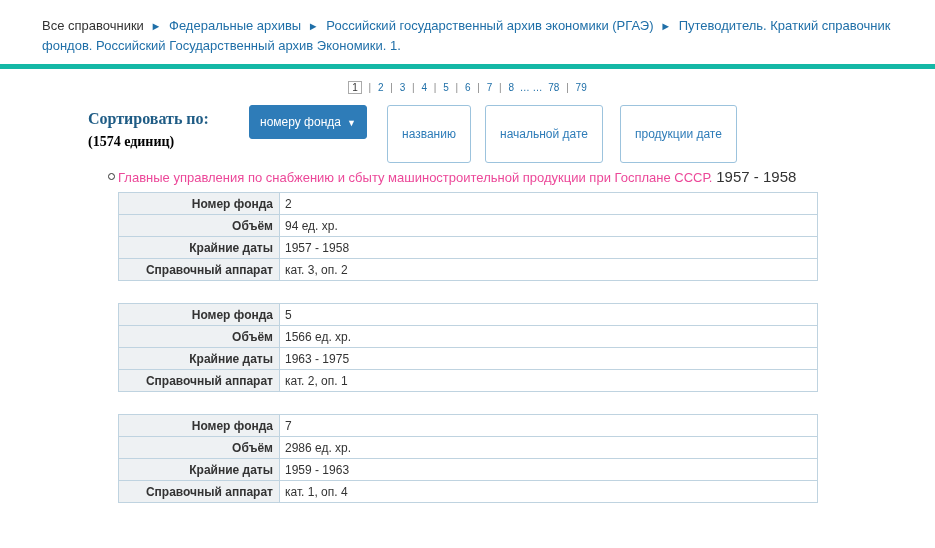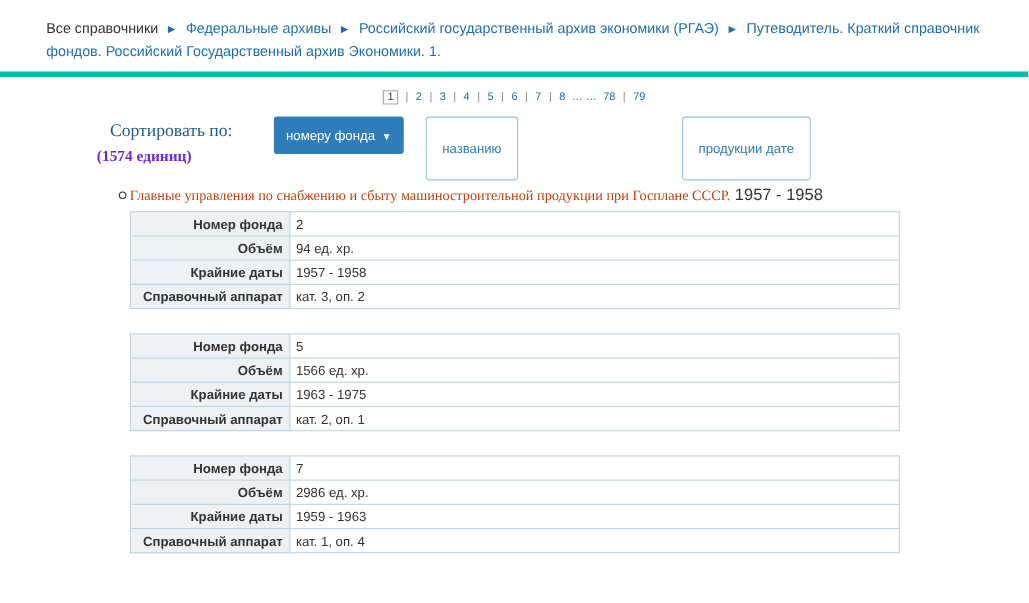--- a/index.html
+++ b/index.html
@@ -68,33 +68,32 @@
   .sortbar {
     position: relative;
     padding: 8px 0 0 0;
     height: 56px;
   }
   .sort-label {
     position: absolute;
     left: 88px;
     top: 10px;
     font-family: "Liberation Serif", serif;
-    font-weight: normal;
+    font-weight: bold;
     font-size: 16px;
     color: #1f5c85;
-    margin-left: 12px;
   }
   .sort-count {
     position: absolute;
     left: 88px;
     top: 34px;
     font-family: "Liberation Serif", serif;
     font-weight: bold;
     font-size: 14px;
-    color: #6d28d9;
+    color: #000000;
   }
   .btn {
     position: absolute;
     top: 5px;
     height: 24px;
     line-height: 24px;
     font-size: 12px;
     text-align: center;
     border-radius: 3px;
     cursor: pointer;
@@ -136,41 +135,40 @@
     position: absolute;
     left: -10px;
     top: 5px;
     width: 5px;
     height: 5px;
     border: 1px solid #333;
     border-radius: 50%;
     background: transparent;
   }
   .fund-title {
-    color: #c2410c;
+    color: #ec4899;
     font-size: 13px;
     text-decoration: none;
     cursor: pointer;
-    font-family: Liberation Serif, serif;
   }
   .fund-years {
     color: #333;
     font-size: 15px;
     margin-left: 4px;
   }
   table.fund-table {
     border-collapse: collapse;
     width: 700px;
     margin: 2px 0 0 0;
     font-size: 12px;
   }
   table.fund-table td {
     border: 1px solid #bfd3e0;
     height: 19px;
-    padding: 1px 4px;
+    padding: 1px 20px;
     vertical-align: middle;
   }
   table.fund-table td.lbl {
     width: 134px;
     background: #eef1f3;
     text-align: right;
     font-weight: bold;
     color: #333;
     padding-right: 6px;
   }
@@ -217,20 +215,23 @@
 
 <div class="sortbar">
   <div class="sort-label">Сортировать по:</div>
   <div class="sort-count">(1574 единиц)</div>
 
   <div class="btn btn-active" style="left:249px;">
     <span>номеру фонда</span><span class="caret">▼</span>
   </div>
   <div class="btn btn-plain" style="left:387px;">
     <span>названию</span>
+  </div>
+  <div class="btn btn-plain" style="left:485px;">
+    <span>начальной дате</span>
   </div>
   <div class="btn btn-plain" style="left:620px;">
     <span>продукции дате</span>
   </div>
 </div>
 
 <div class="list">
 
   <div class="fund">
     <div class="fund-head">

